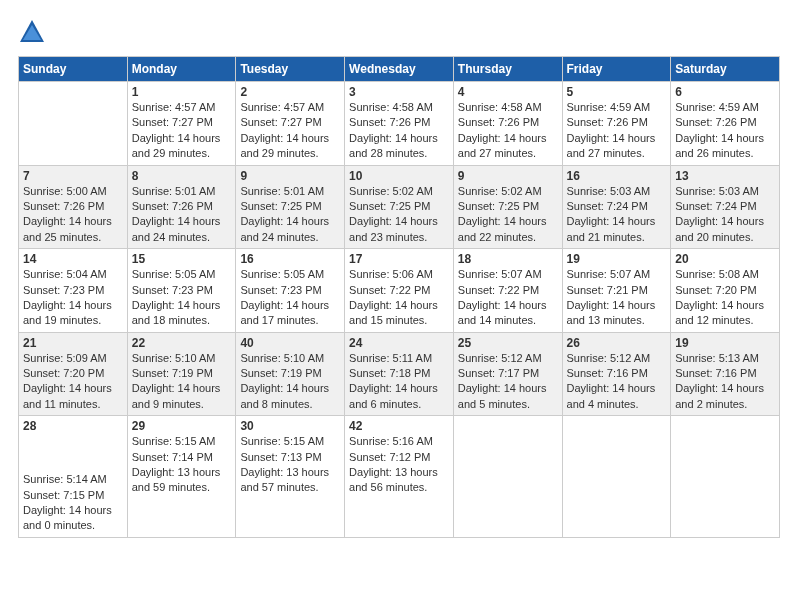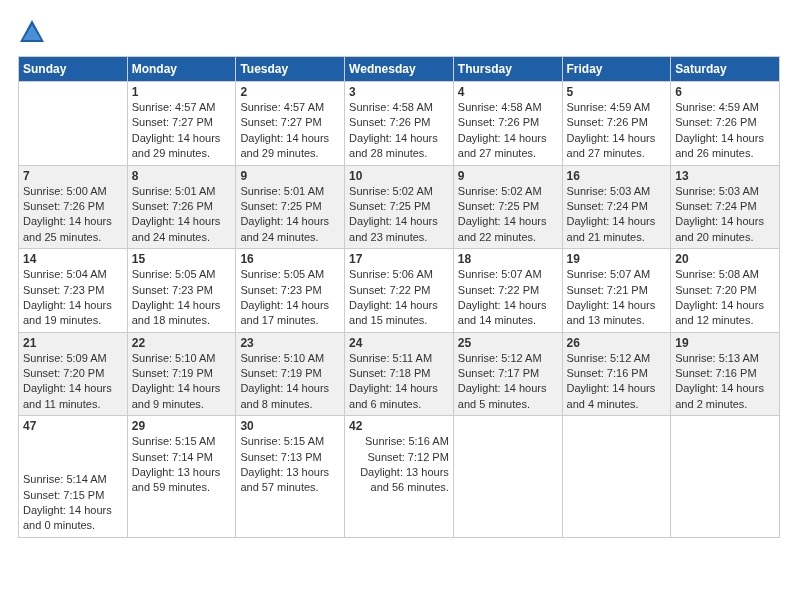--- a/index.html
+++ b/index.html
@@ -290,21 +290,21 @@
 and 11 minutes.</div>
           </td>
           <td class="shade">
             <span class="day-number">22</span>
             <div class="day-info" style="white-space: pre-line;">Sunrise: 5:10 AM
 Sunset: 7:19 PM
 Daylight: 14 hours
 and 9 minutes.</div>
           </td>
           <td class="shade">
-            <span class="day-number">23</span>
+            <span class="day-number">40</span>
             <div class="day-info" style="white-space: pre-line;">Sunrise: 5:10 AM
 Sunset: 7:19 PM
 Daylight: 14 hours
 and 8 minutes.</div>
           </td>
           <td class="shade">
             <span class="day-number">24</span>
             <div class="day-info" style="white-space: pre-line;">Sunrise: 5:11 AM
 Sunset: 7:18 PM
 Daylight: 14 hours
@@ -327,21 +327,21 @@
           <td class="shade">
             <span class="day-number">19</span>
             <div class="day-info" style="white-space: pre-line;">Sunrise: 5:13 AM
 Sunset: 7:16 PM
 Daylight: 14 hours
 and 2 minutes.</div>
           </td>
         </tr>
         <tr>
           <td>
-            <span class="day-number">47</span>
+            <span class="day-number">28</span>
             <div class="day-info" style="white-space: pre-line; margin-top: 39px;">Sunrise: 5:14 AM
 Sunset: 7:15 PM
 Daylight: 14 hours
 and 0 minutes.</div>
           </td>
           <td>
             <span class="day-number">29</span>
             <div class="day-info" style="white-space: pre-line;">Sunrise: 5:15 AM
 Sunset: 7:14 PM
 Daylight: 13 hours
@@ -349,21 +349,21 @@
           </td>
           <td>
             <span class="day-number">30</span>
             <div class="day-info" style="white-space: pre-line;">Sunrise: 5:15 AM
 Sunset: 7:13 PM
 Daylight: 13 hours
 and 57 minutes.</div>
           </td>
           <td>
             <span class="day-number">42</span>
-            <div class="day-info" style="white-space: pre-line; text-align: right;">Sunrise: 5:16 AM
+            <div class="day-info" style="white-space: pre-line;">Sunrise: 5:16 AM
 Sunset: 7:12 PM
 Daylight: 13 hours
 and 56 minutes.</div>
           </td>
           <td class="empty-cell"></td>
           <td class="empty-cell"></td>
           <td class="empty-cell"></td>
         </tr>
       </tbody>
   </table>

